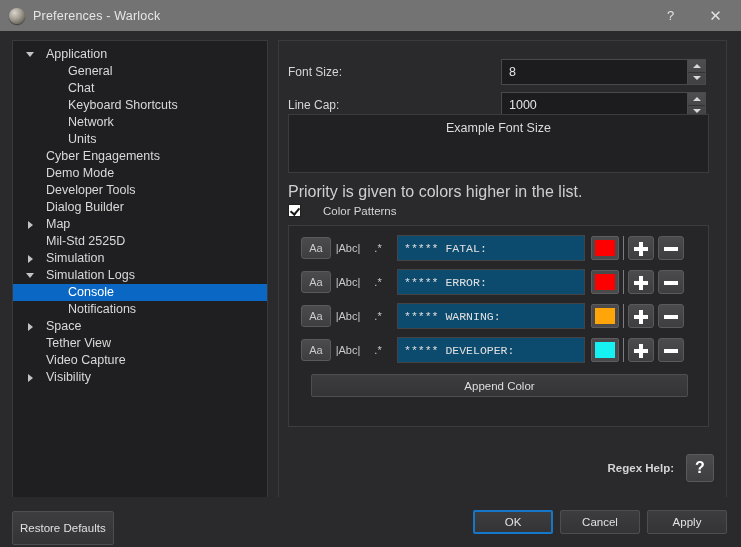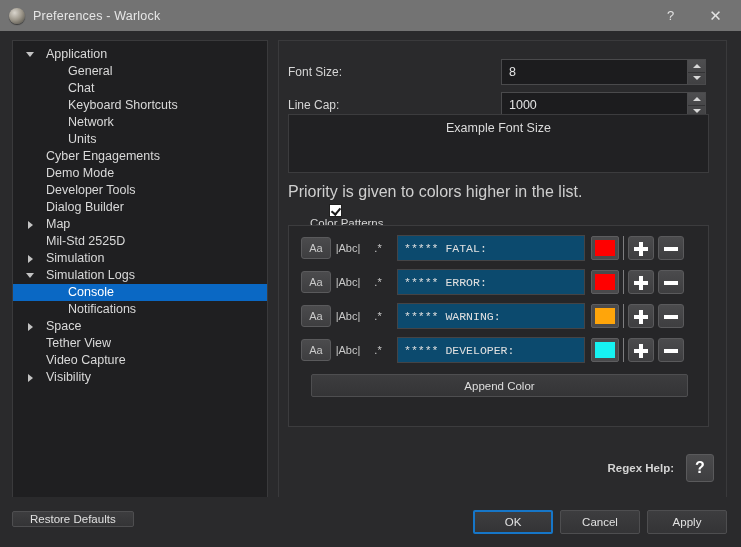--- a/index.html
+++ b/index.html
@@ -169,21 +169,21 @@
   }
   #preview-box .ptext { font-size: 12.5px; color: #dcdcdc; }
 
   #priority-note {
     position: absolute; left: 9px; top: 142px;
     font-size: 16px; color: #cfcfcf;
   }
 
   #cp-check-row {
     position: absolute; left: 9px; top: 163px;
-    display: flex; align-items: center; flex-direction: column;
+    display: flex; align-items: center;
   }
   .chk {
     width: 13px; height: 13px;
     background: #ffffff;
     border: 1px solid #202020;
     box-sizing: border-box;
     position: relative;
   }
   .chk::after {
     content: "";
@@ -304,21 +304,21 @@
   }
 
   
   #footer {
     position: absolute; left: 0; top: 497px;
     width: 741px; height: 50px;
     background: #2a2a2c;
   }
   #restore-btn {
     position: absolute; left: 12px; top: 14px;
-    height: 16px; padding: 0 17px;
+    height: 34px; padding: 0 7px;
     box-sizing: border-box;
     background: linear-gradient(180deg,#3d3d3f 0%,#343436 100%);
     border: 1px solid #4e4e50;
     border-radius: 2px;
     display: flex; align-items: center;
     font-size: 11.5px; color: #e0e0e0;
   }
   .dlg-btn {
     position: absolute; top: 13px;
     width: 80px; height: 24px;

